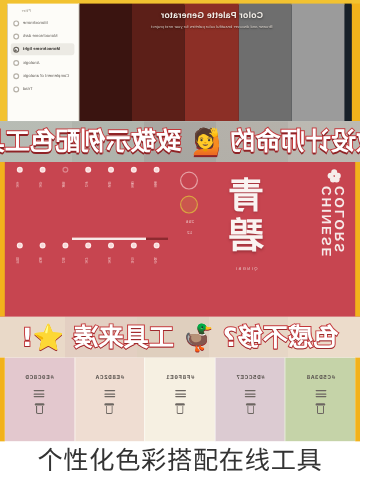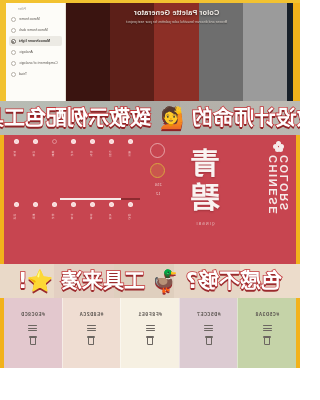--- a/index.html
+++ b/index.html
@@ -446,14 +446,17 @@
             <i></i>
           </span>
         <span class="icon-trash">
             <span class="lid"></span>
             <span class="can"></span>
           </span>
       </div>
     </div>
   </div>
 
+  <div class="sec-caption">
+    <div class="caption-text">个性化色彩搭配在线工具</div>
+  </div>
 
 </div>
 
 </body></html>

